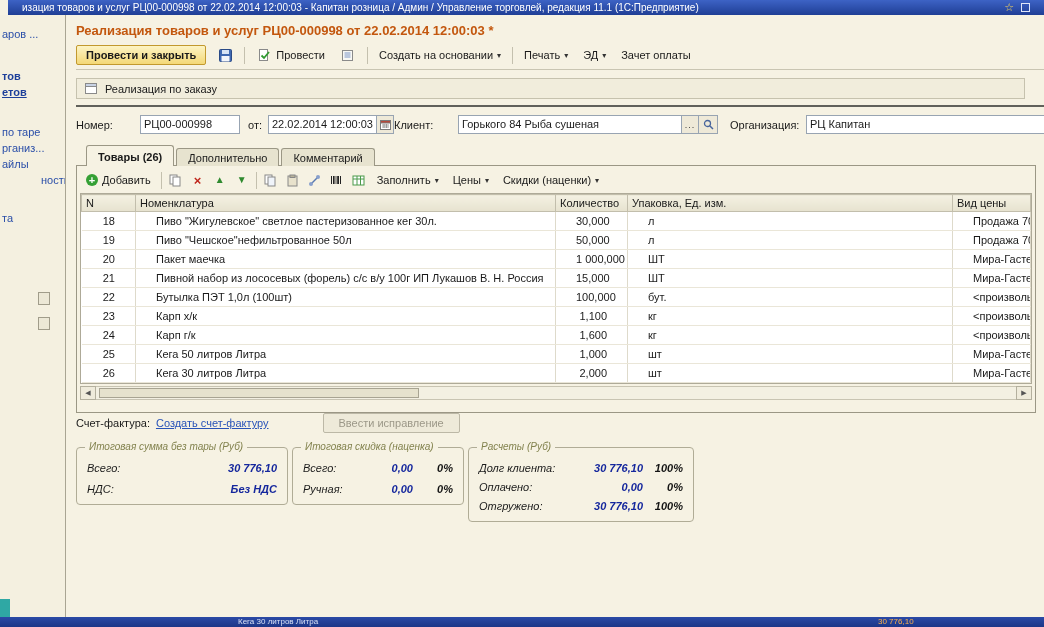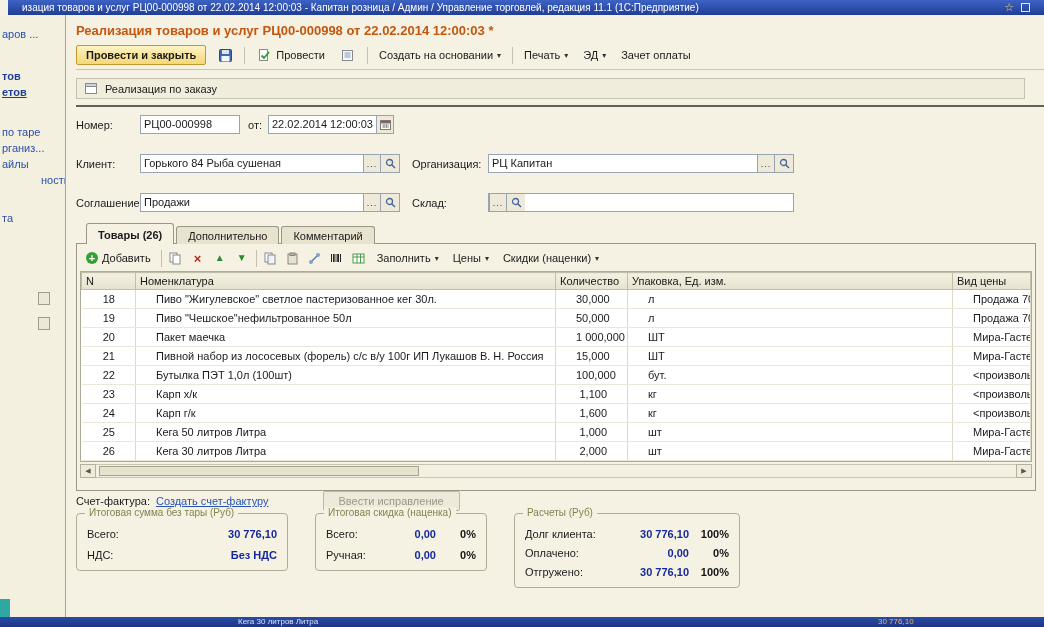--- a/index.html
+++ b/index.html
@@ -45,21 +45,21 @@
   .tbtn { display:inline-flex; align-items:center; gap:4px; padding:2px 4px; cursor:pointer; white-space:nowrap; }
   .caret { font-size:8px; color:#333; }
   .vsep { width:1px; height:17px; background:#c4c0ae; }
 
   .order-bar { margin-top:8px; margin-right:19px; height:21px; background:#f1eddc;
     border:1px solid #c6c2ae; display:flex; align-items:center; gap:6px; padding:0 6px; cursor:pointer; }
 
   .dark-rule { margin-top:6px; height:2px; background:#61615b; margin-right:0; }
 
   
-  .form { margin-top:8px; display:flex; flex-direction:column; gap:20px; }
+  .form { margin-top:8px; display:flex; flex-direction:row; gap:0; }
   .frow { display:flex; align-items:center; }
   .flabel { flex:none; white-space:nowrap; }
   .w64 { width:64px; } .w20 { width:20px; margin-left:8px; } .w76 { width:76px; margin-left:12px; }
   .input { display:flex; height:19px; border:1px solid #98a4b2; background:#fff; align-items:stretch; cursor:text; }
   .input .txt { flex:1; padding:2px 3px; white-space:nowrap; overflow:hidden; }
   .input .ibtn { flex:none; width:17px; border-left:1px solid #98a4b2; background:#eee9d8;
     display:flex; align-items:center; justify-content:center; font-size:9px; color:#333; cursor:pointer; letter-spacing:1px; }
   .input .ibtn.mag { width:19px; }
   .g-number { width:100px; } .g-date { width:126px; } .g-client { width:260px; } .g-org { width:306px; }
 
@@ -92,21 +92,21 @@
   .sb-thumb { position:absolute; left:3px; top:1px; bottom:1px; width:320px; background:#e6e2cd; border:1px solid #a8a492; cursor:grab; }
 
   
   .invoice-row { margin-top:0; display:flex; align-items:center; }
   .invoice-row .lbl { white-space:nowrap; }
   .invoice-row a { color:#2853b8; text-decoration:underline; margin-left:6px; cursor:pointer; white-space:nowrap; }
   .btn-disabled { margin-left:54px; font-family:inherit; font-size:11px; padding:3px 15px;
     background:#eeead9; border:1px solid #bcb8a6; border-radius:2px; color:#9c9888; }
 
   
-  .totals { margin-top:2px; display:flex; gap:27px; align-items:flex-start; }
+  .totals { margin-top:14px; display:flex; gap:4px; align-items:flex-start;font-style:italic; }
   .gbox { position:relative; border:1px solid #b0ac96; border-radius:4px; padding:14px 10px 9px; background:#f6f2e3; }
   .gbox .legend { position:absolute; top:-7px; left:8px; background:#f6f2e3; padding:0 4px;
     font-size:10px; color:#83834f; white-space:nowrap; }
   .gb-rows { display:flex; flex-direction:column; gap:9px; }
   .gb-row { display:grid; grid-template-columns:1fr auto; align-items:center; column-gap:8px; }
   .gb-row.haspct { grid-template-columns:1fr auto 32px; }
   .gb-val { color:#15279d; font-weight:bold; text-align:right; white-space:nowrap; }
   .gb-pct { color:#141414; font-weight:bold; text-align:right; }
   .gbox.b1 { width:212px; } .gbox.b2 { width:172px; } .gbox.b3 { width:226px; }
   .gbox.b3 .gb-rows { gap:7px; }

